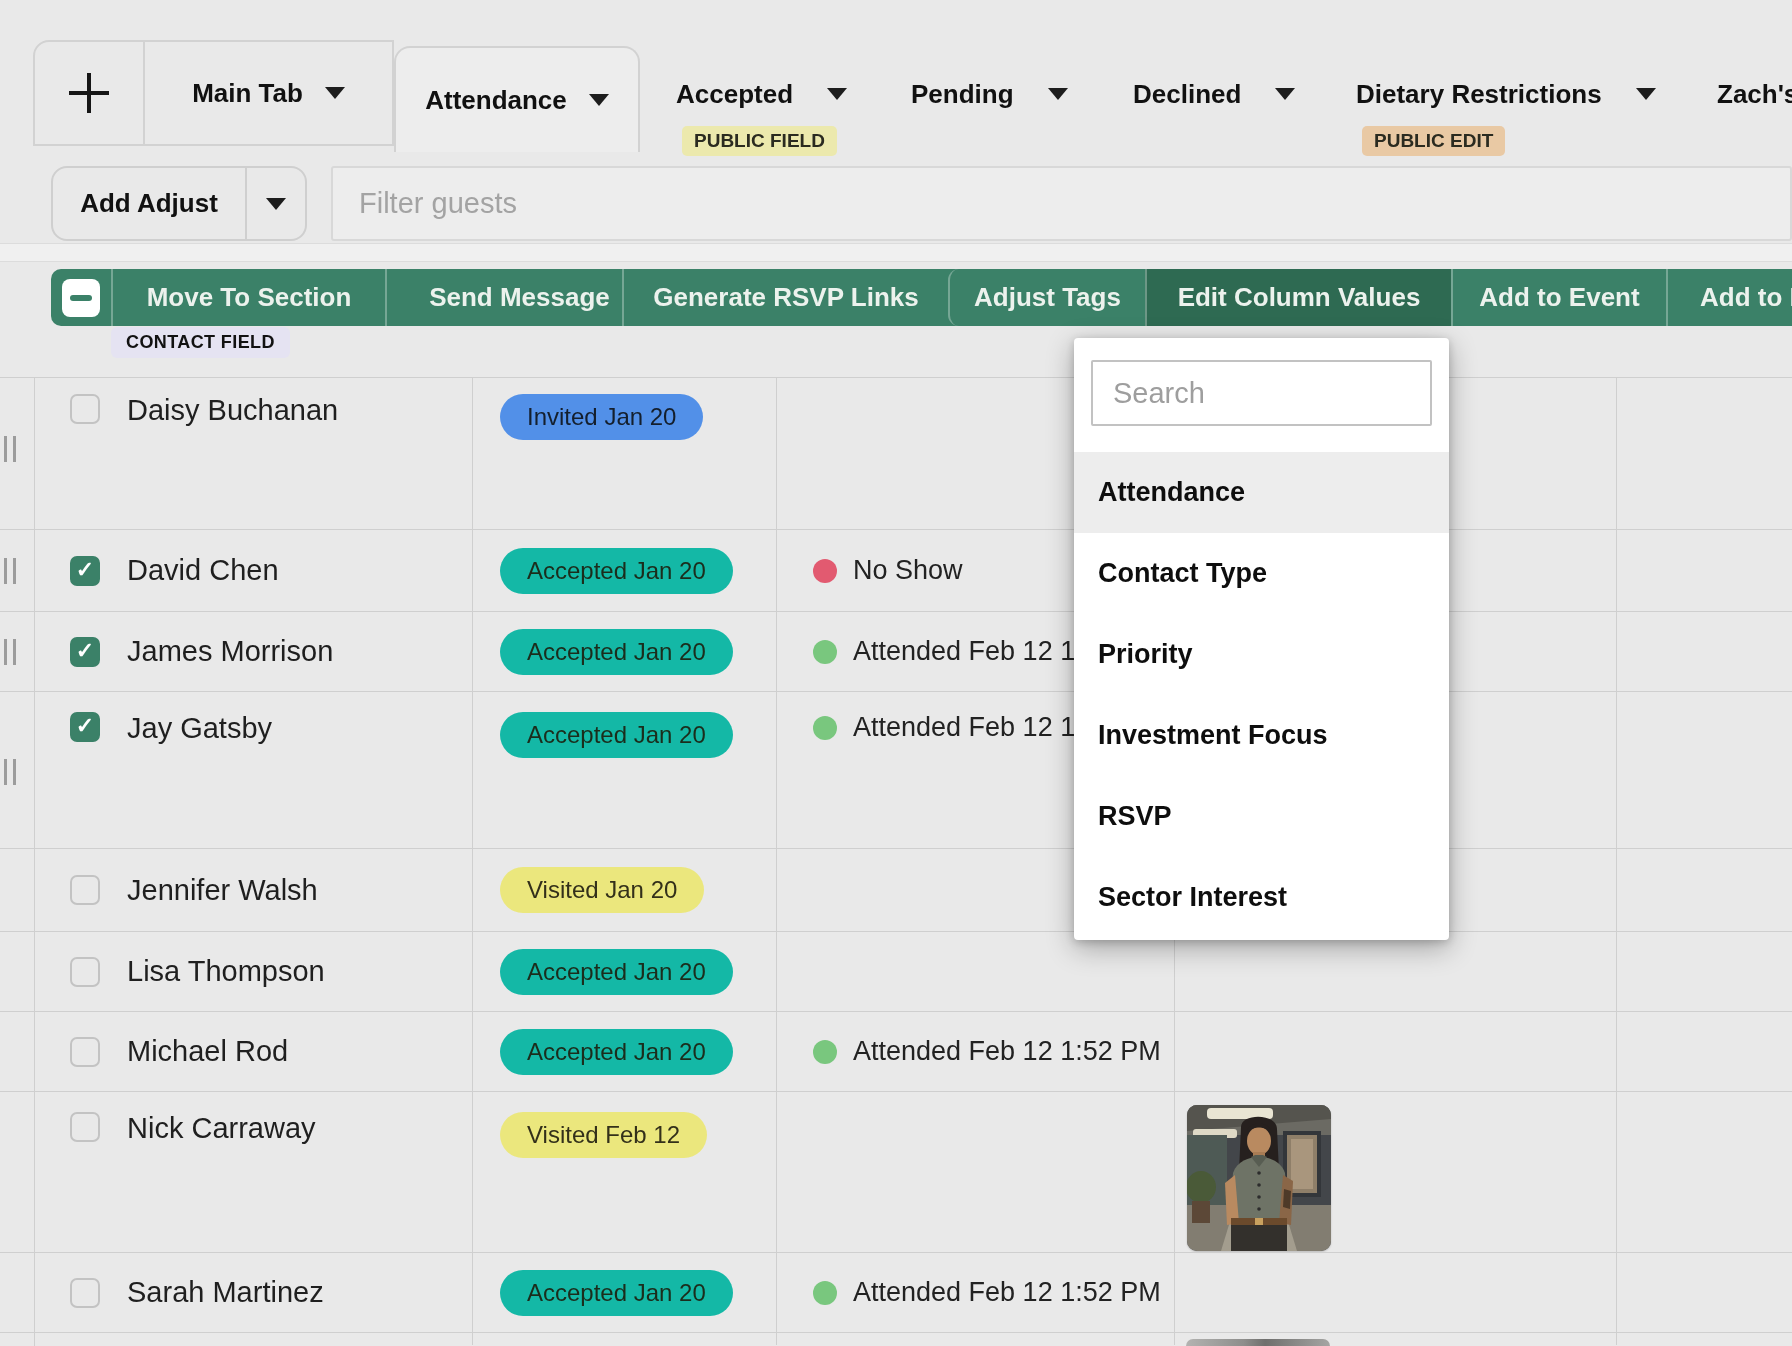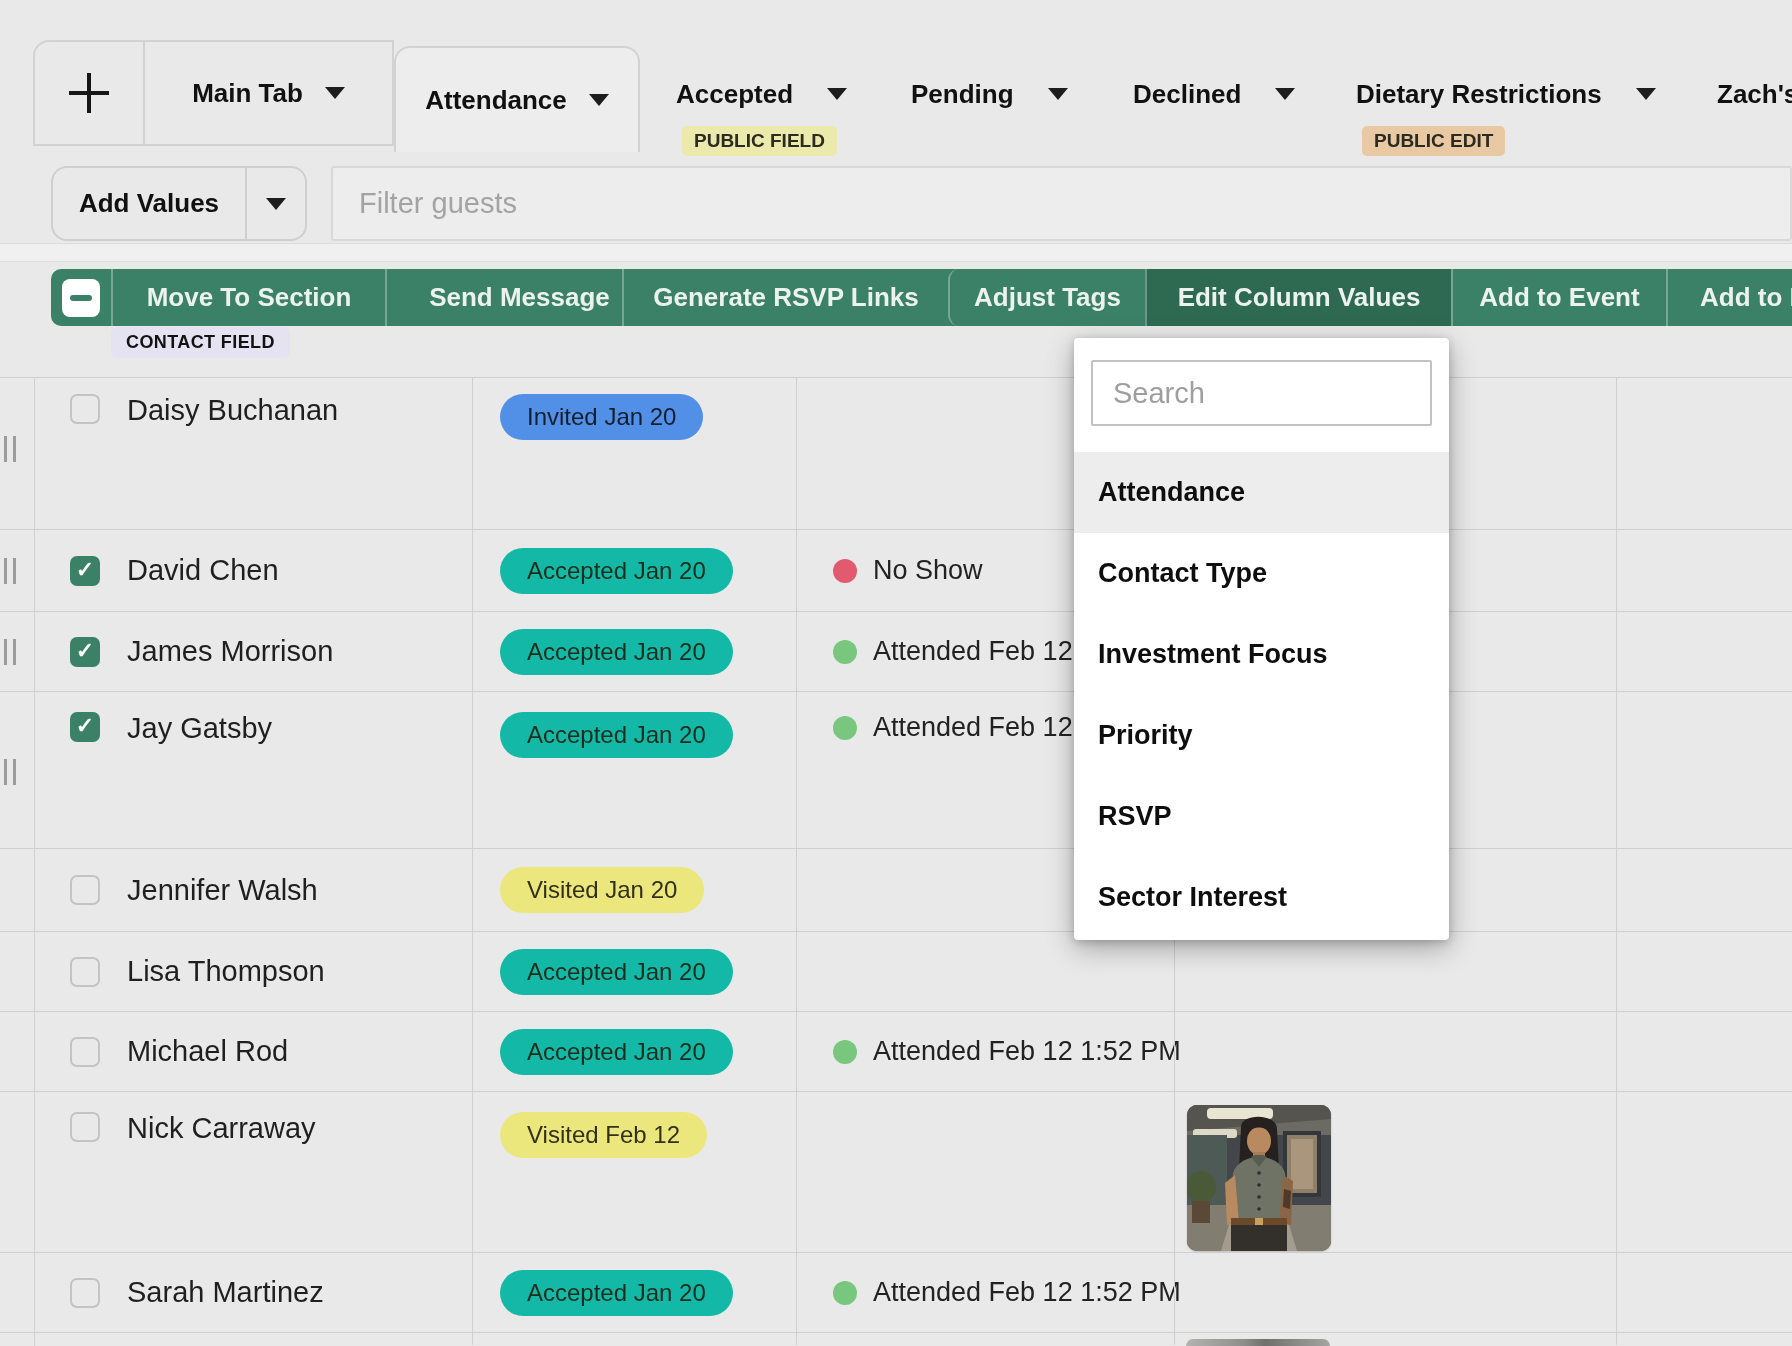--- a/index.html
+++ b/index.html
@@ -72,21 +72,21 @@
     position:absolute; left:111px; top:327px; background:#e5e3f2; border-radius:6px;
     padding:5px 15px; font-weight:bold; font-size:18px; letter-spacing:0.4px; color:#121212; z-index:5;
   }
   
   .table { position:absolute; left:0; top:377px; width:1792px; }
   .tableleft { position:absolute; left:34px; top:377px; width:0; height:969px; border-left:1px solid #cfcfcf; }
   .row { position:relative; width:1792px; border-top:1px solid #cfcfcf; }
   .cell { position:absolute; top:0; bottom:0; display:flex; align-items:center; overflow:visible; }
   .c1 { left:34px;  width:438px; }
   .c2 { left:472px; width:304px; border-left:1px solid #cfcfcf; }
-  .c3 { left:796px; width:398px; border-left:1px solid #cfcfcf; }
+  .c3 { left:776px; width:398px; border-left:1px solid #cfcfcf; }
   .c4 { left:1174px; width:442px; border-left:1px solid #cfcfcf; }
   .c5 { left:1616px; width:176px; border-left:1px solid #cfcfcf; }
   .row.top .cell { align-items:flex-start; }
   .row.t18 .cell { padding-top:16px; }
   .row.t22 .cell { padding-top:20px; }
   .handle { position:absolute; left:4px; top:50%; transform:translateY(-50%);
     width:12px; height:26px; border-left:3px solid #9c9c9c; border-right:3px solid #9c9c9c; cursor:grab; }
   .handle.hlow  { top:58px; transform:none; }
   .handle.hlow2 { top:67px; transform:none; }
   .cb { width:30px; height:30px; min-width:30px; border-radius:7px; border:2px solid #c3c3c3;
@@ -177,21 +177,21 @@
     </div>
 
     <div class="tabitem" style="left:1717px;">
       <div class="trow">
         <span class="tablabel">Zach's</span>
       </div>
     </div>
   </div>
 
   <div class="addguests">
-    <div class="ag-main">Add Values</div>
+    <div class="ag-main">Add Adjust</div>
     <div class="ag-caret">
       <span class="caret"></span>
     </div>
   </div>
   <input class="filterinput" type="text" placeholder="Filter guests" style="">
 
   <div class="midband"></div>
 
   <div class="toolbar">
     <div class="tb-seg tb-check-cell">
@@ -399,20 +399,20 @@
       <div class="cell c5"></div>
       <span class="sliver"></span>
     </div>
   </div>
 
   <div class="panel">
     <input class="search" type="text" placeholder="Search" style="">
     <div class="optlist">
       <div class="opt hl">Attendance</div>
       <div class="opt">Contact Type</div>
+      <div class="opt">Priority</div>
       <div class="opt">Investment Focus</div>
-      <div class="opt">Priority</div>
       <div class="opt">RSVP</div>
       <div class="opt">Sector Interest</div>
     </div>
   </div>
 
 </div>
 
 </body></html>

